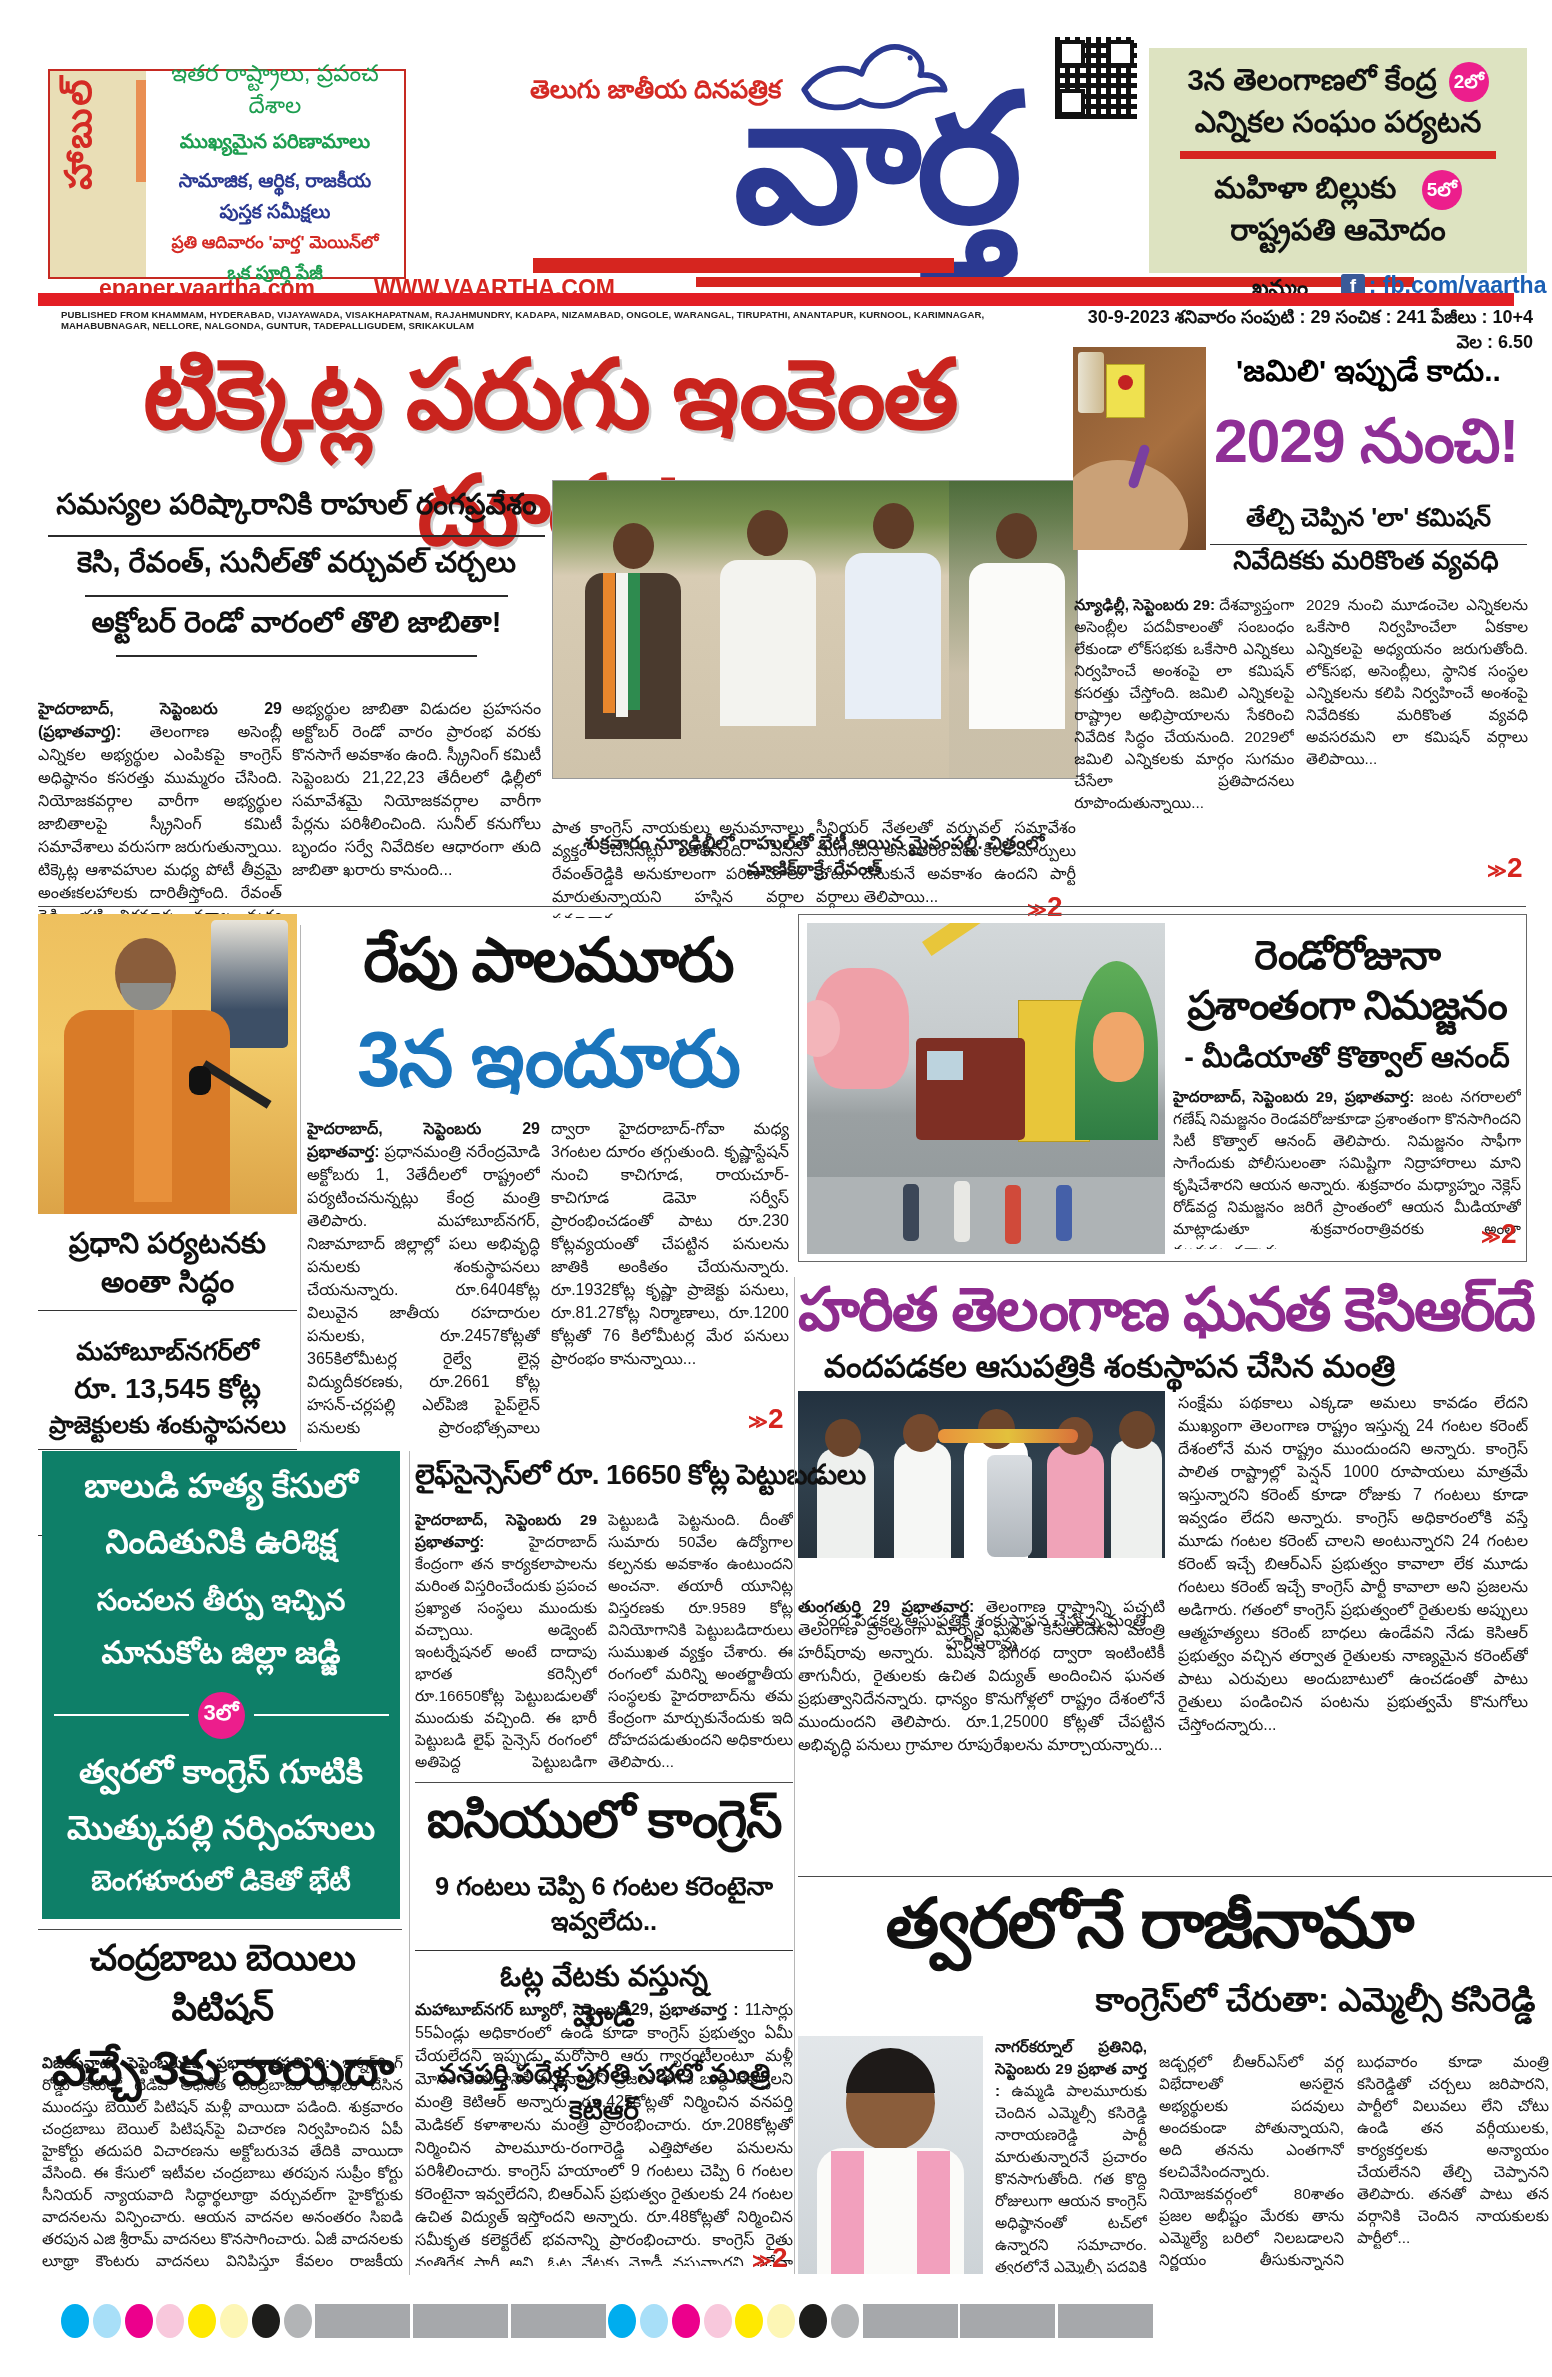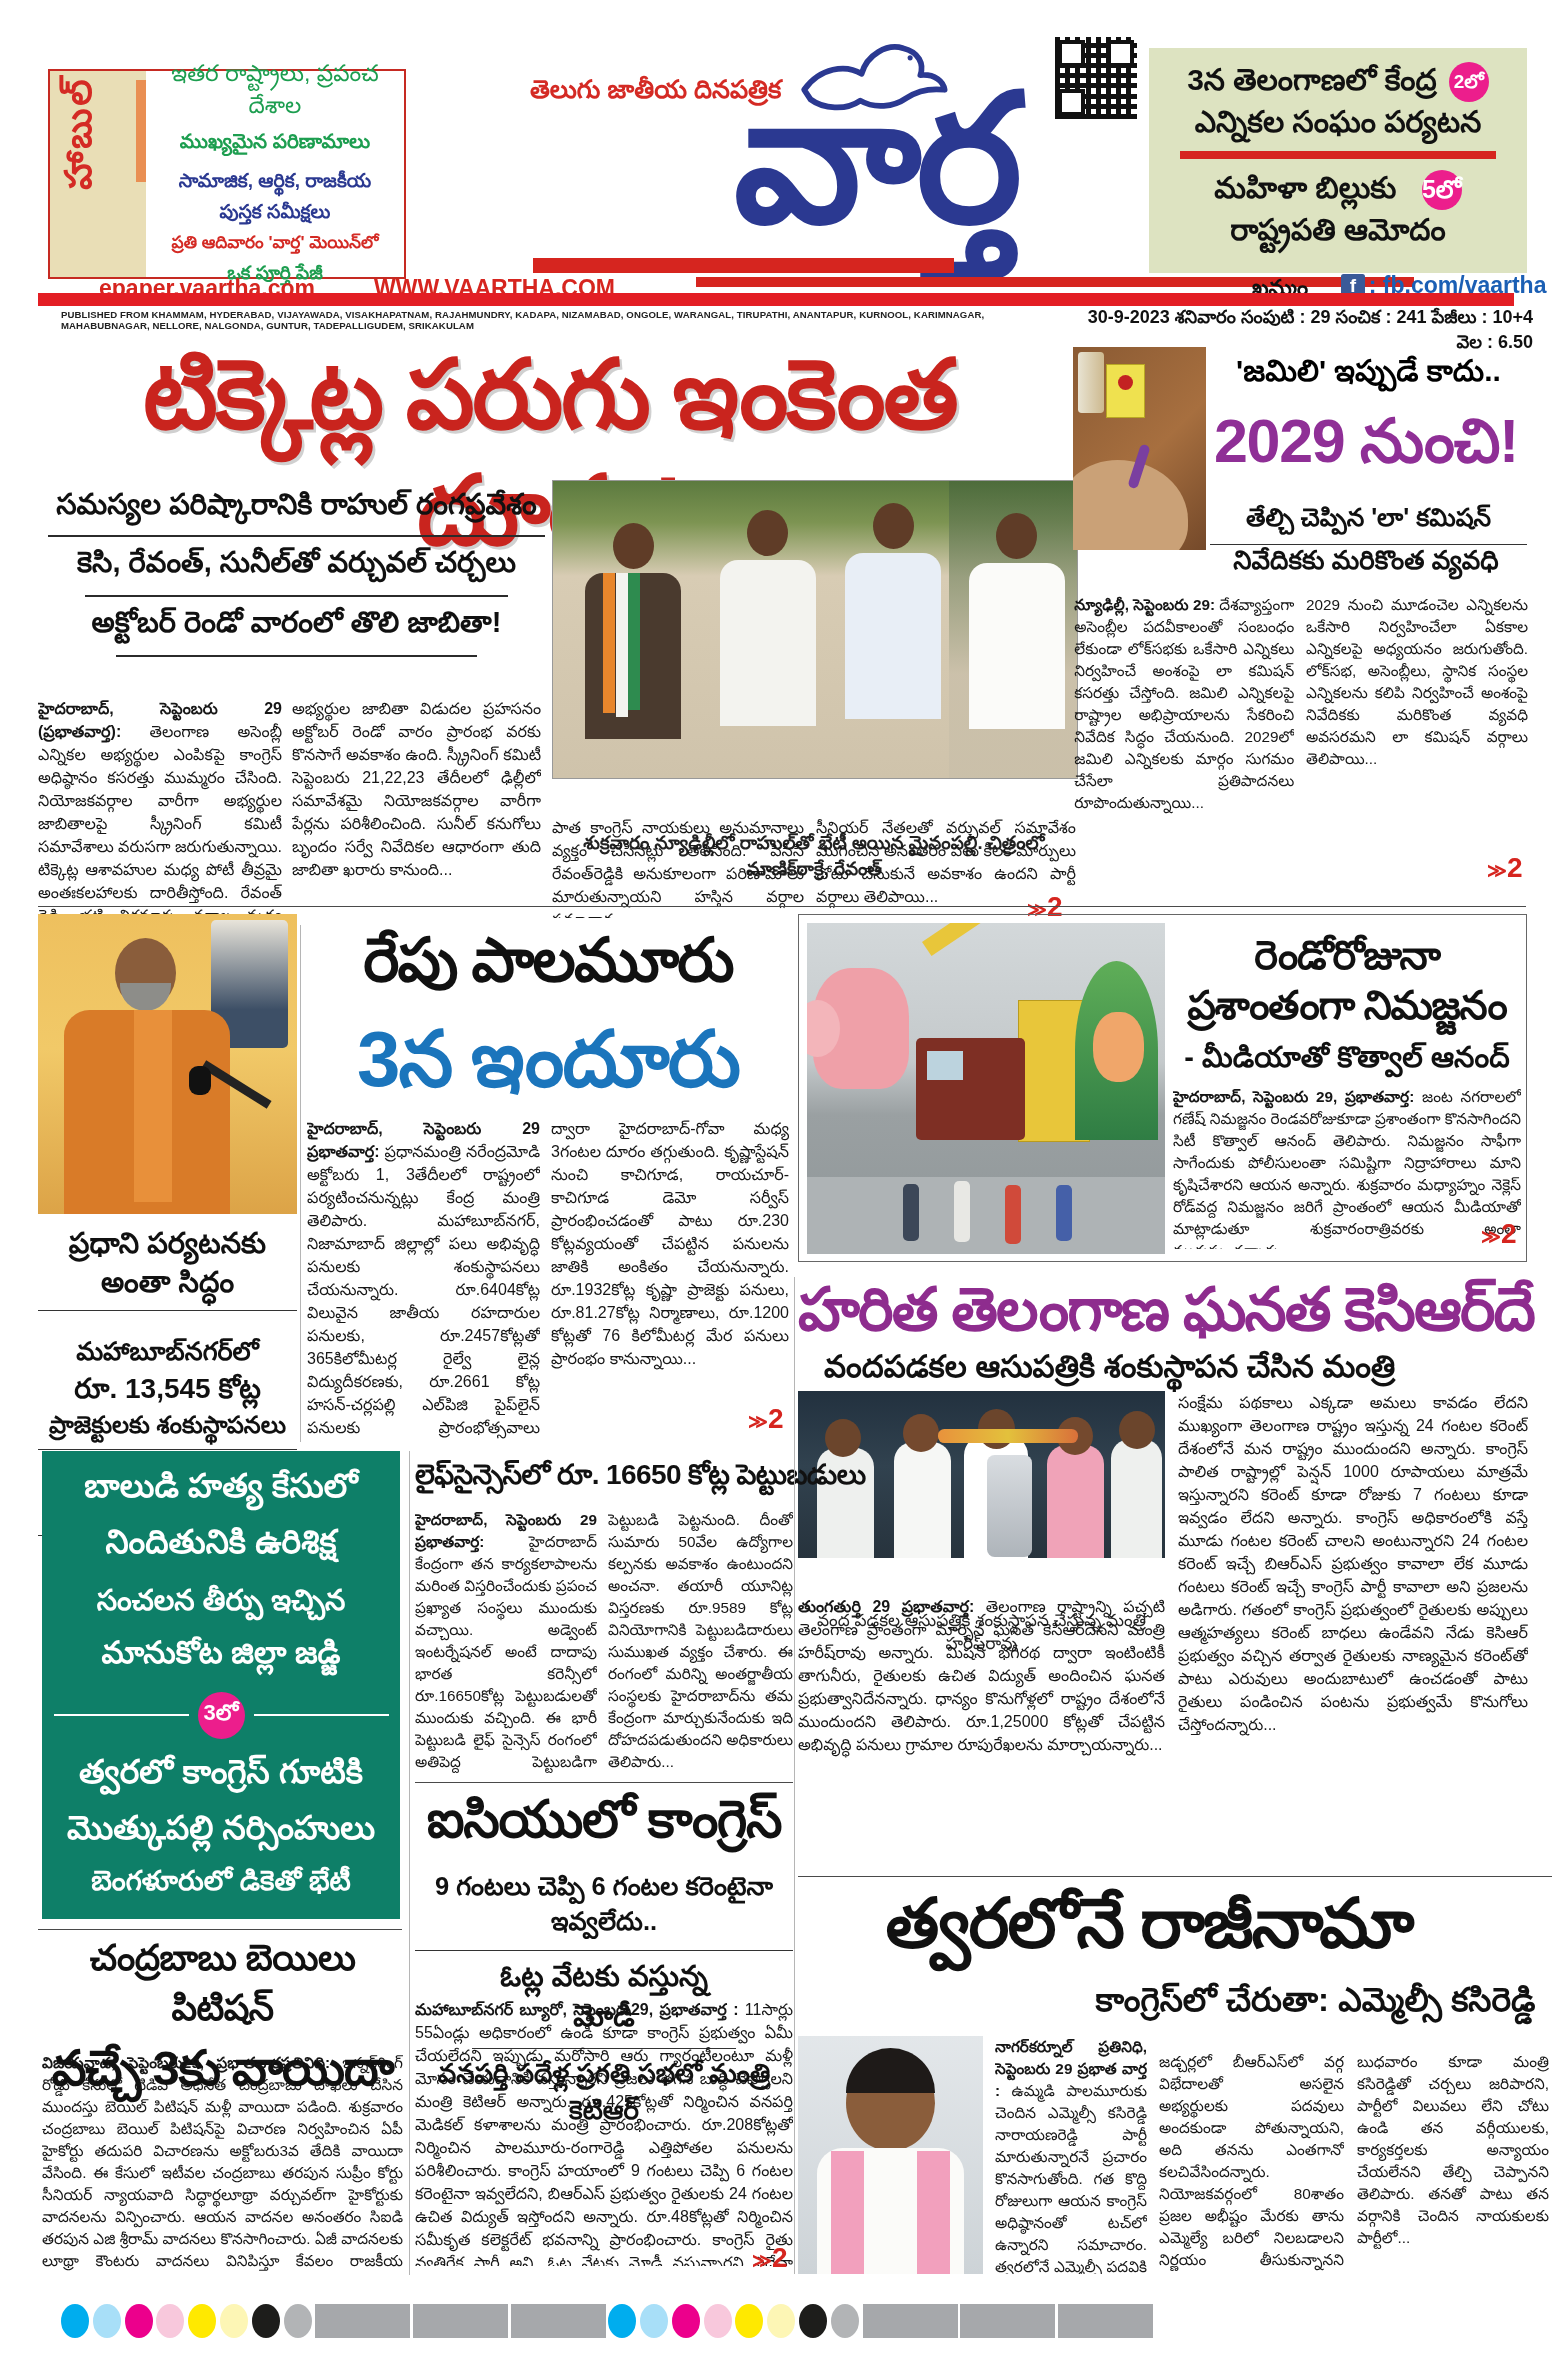--- a/index.html
+++ b/index.html
@@ -69,21 +69,21 @@
 
   <div class="abs" style="left:1149px;top:48px;width:378px;height:225px;background:#dde3c1;padding:11.5px 9px;box-sizing:border-box;text-align:center;">
     <div style="font-size:30px;font-weight:900;color:#111;line-height:1.35;">
       <span>3న తెలంగాణలో కేంద్ర</span>
       <span class="badge" style="width:40px;height:40px;font-size:19px;vertical-align:middle;margin-left:3.8px;">2లో</span><br>
       <span>ఎన్నికల సంఘం పర్యటన</span>
     </div>
     <div style="height:7.7px;background:#d6251f;width:88%;margin:9px auto;"></div>
     <div style="font-size:30px;font-weight:900;color:#111;line-height:1.35;">
       <span>మహిళా బిల్లుకు</span>
-      <span class="badge" style="width:40px;height:40px;font-size:25px;vertical-align:middle;margin-left:17px;">5లో</span><br>
+      <span class="badge" style="width:40px;height:40px;font-size:19px;vertical-align:middle;margin-left:17px;">5లో</span><br>
       <span>రాష్ట్రపతి ఆమోదం</span>
     </div>
   </div>
 
   <div class="abs" style="left:99px;top:275px;font-size:23px;font-weight:900;color:#d6251f;">epaper.vaartha.com</div>
   <div class="abs" style="left:374px;top:275px;font-size:23px;font-weight:900;color:#d6251f;">WWW.VAARTHA.COM</div>
   <div class="abs" style="left:1252px;top:275px;font-size:22px;font-weight:bold;color:#111;">ఖమ్మం</div>
   <div class="abs" style="left:1341px;top:272px;display:flex;align-items:center;">
     <span style="display:inline-flex;align-items:center;justify-content:center;width:24px;height:24px;background:#3a5a98;color:#fff;
                  font-weight:900;font-size:19px;border-radius:2.6px;">f</span>

